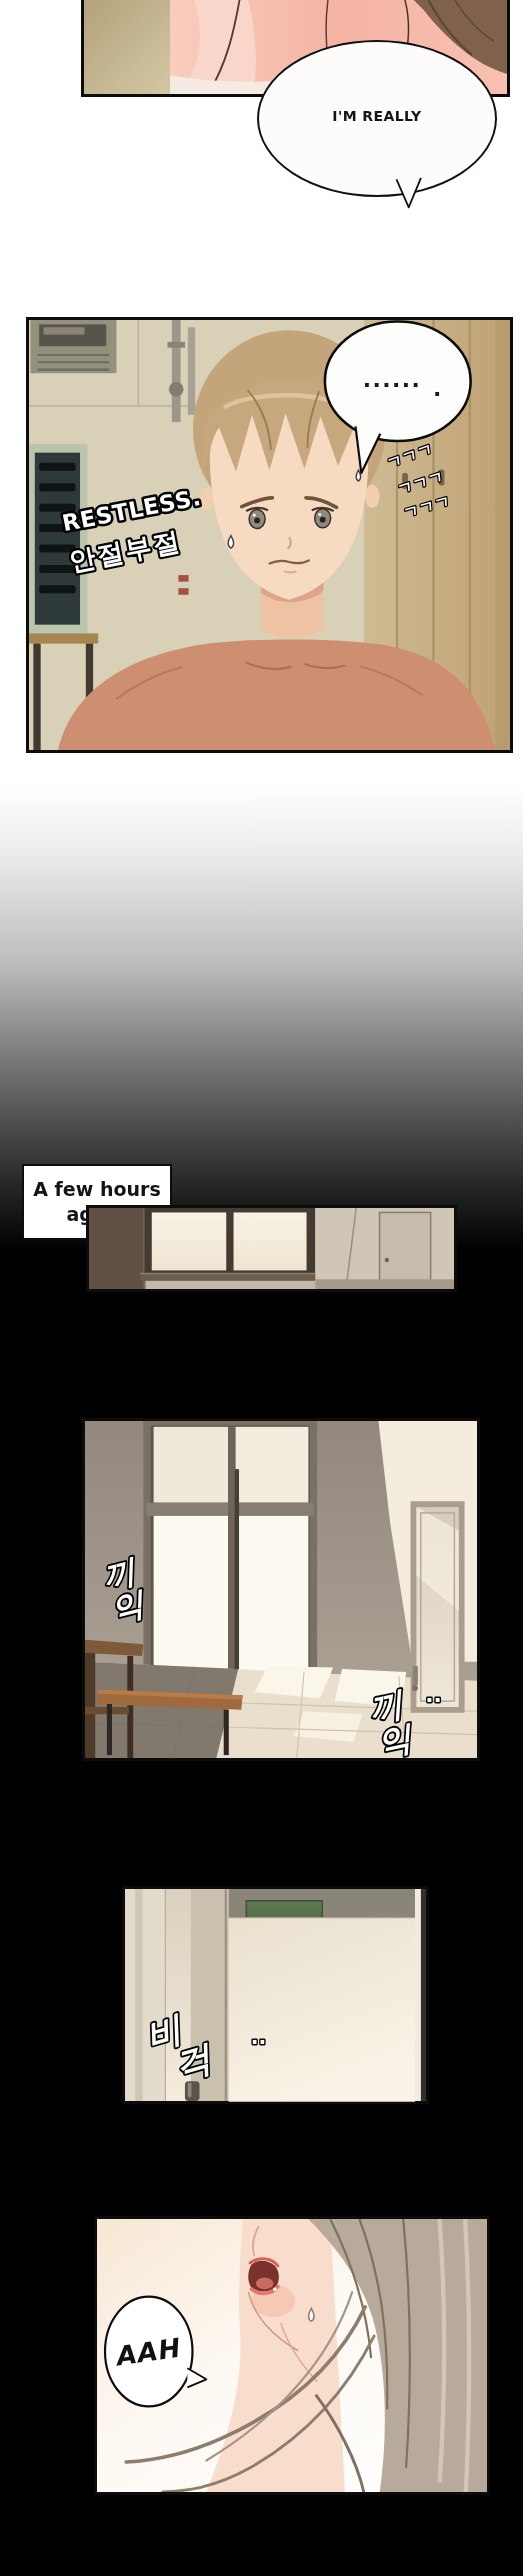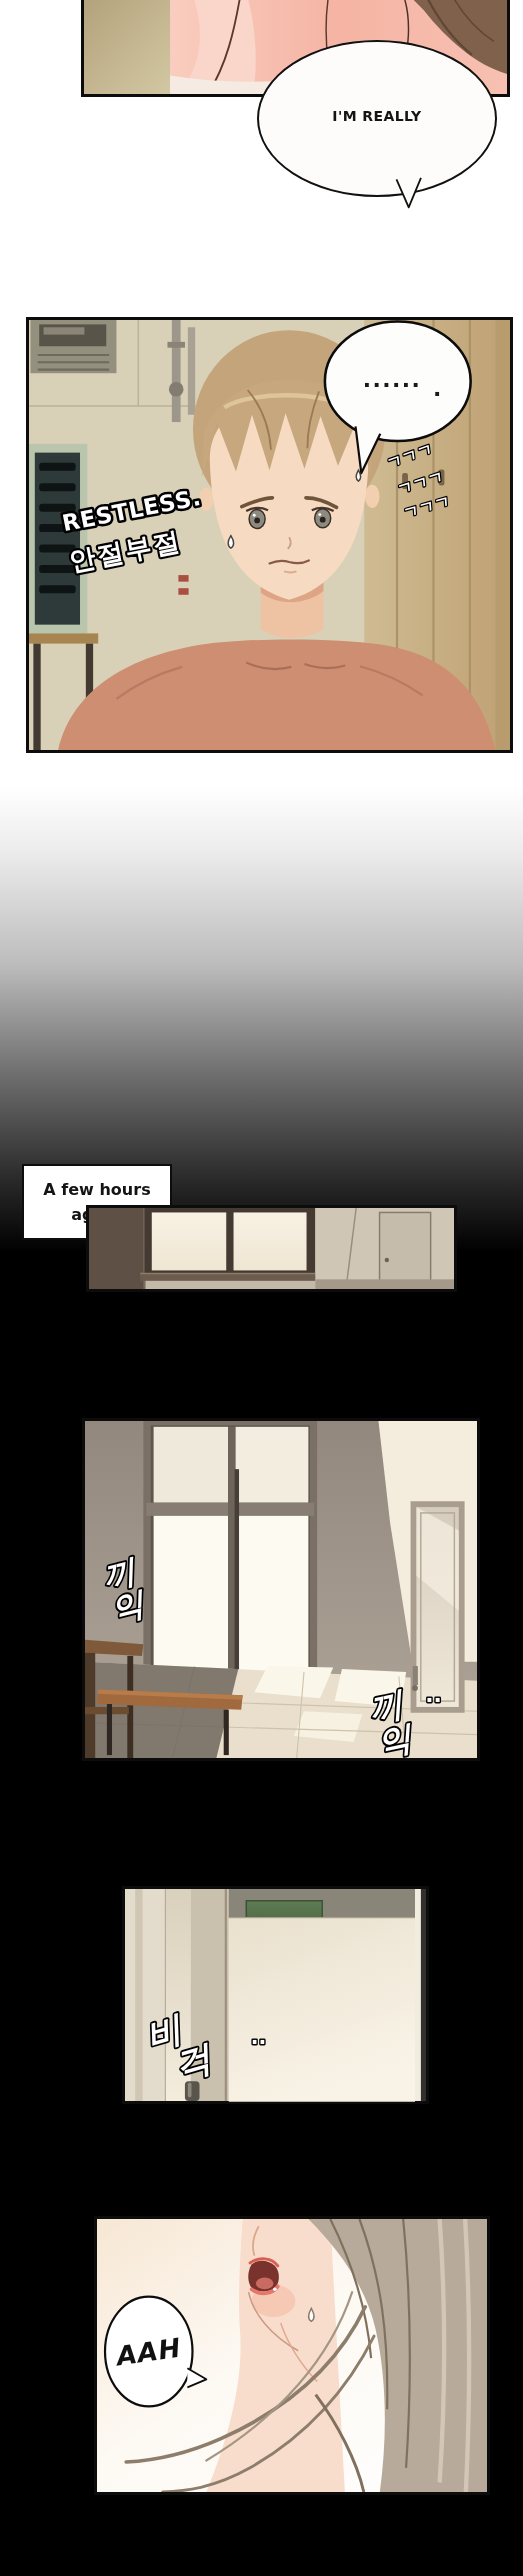--- a/index.html
+++ b/index.html
@@ -14,21 +14,21 @@
   .clip{overflow:hidden;}
   .noclip{overflow:visible;}
   .noclip svg{overflow:visible;}
   .speech{position:absolute;background:#fdfcfb;border:2.2px solid #111;border-radius:50%;box-sizing:border-box;}
   .speech-text{position:absolute;text-align:center;font-weight:bold;color:#141414;
                font-family:"DejaVu Sans",sans-serif;}
   .b1-text{left:257px;top:104px;width:240px;font-size:14px;line-height:24px;letter-spacing:0.4px;}
   .caption{position:absolute;left:22px;top:1164px;width:150px;height:76px;background:#ffffff;
            border:2.9px solid #0d0d0d;box-sizing:border-box;display:flex;flex-direction:column;
            align-items:center;justify-content:center;}
-  .caption div{font-weight:bold;font-size:16px;line-height:25px;color:#141414;}
+  .caption div{font-weight:bold;font-size:19px;line-height:25px;color:#141414;}
   text{font-family:"DejaVu Sans",sans-serif;}
 </style>
 </head>
 <body>
 
 <div class="page">
 
   <div class="layer fade"></div>
   <div class="layer blackout"></div>
 

